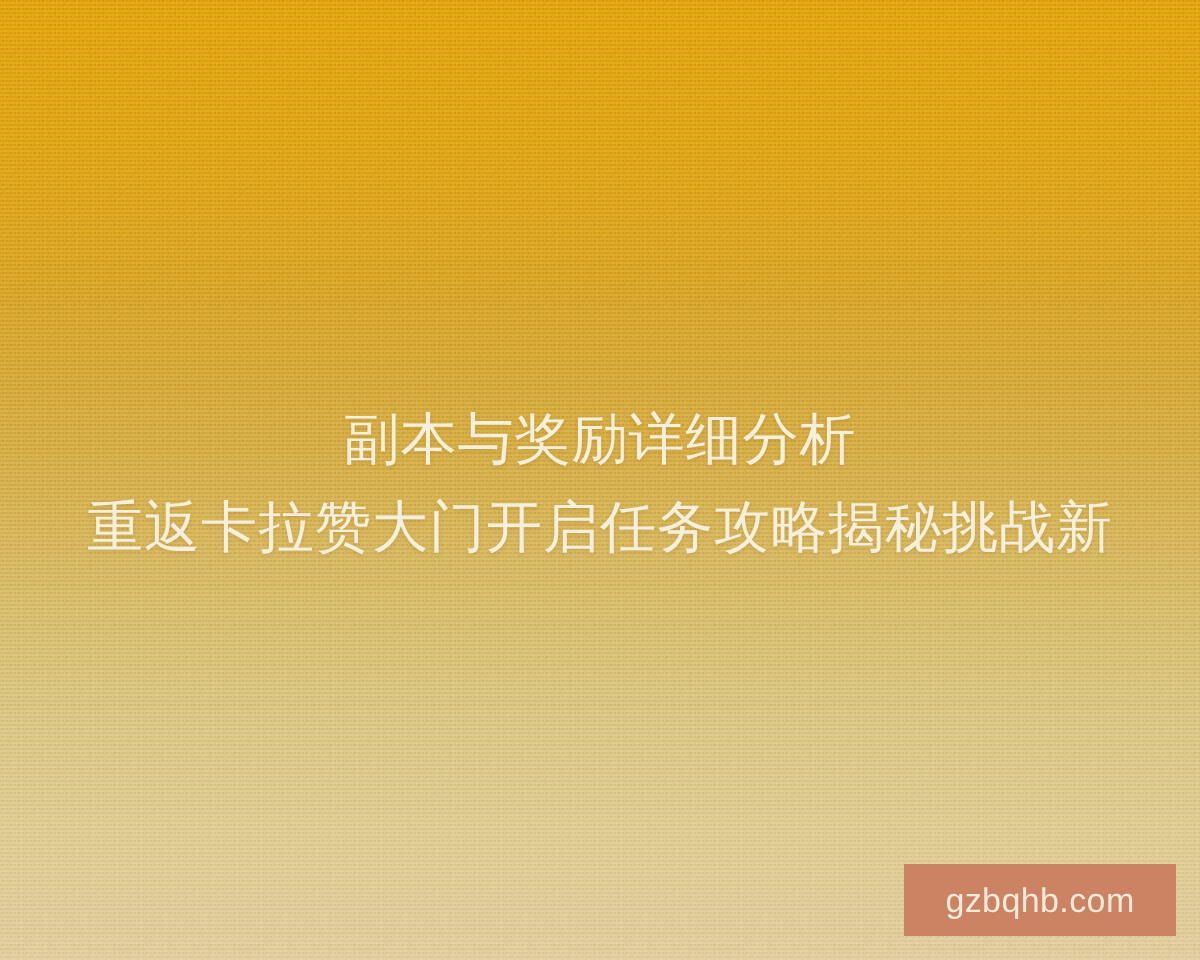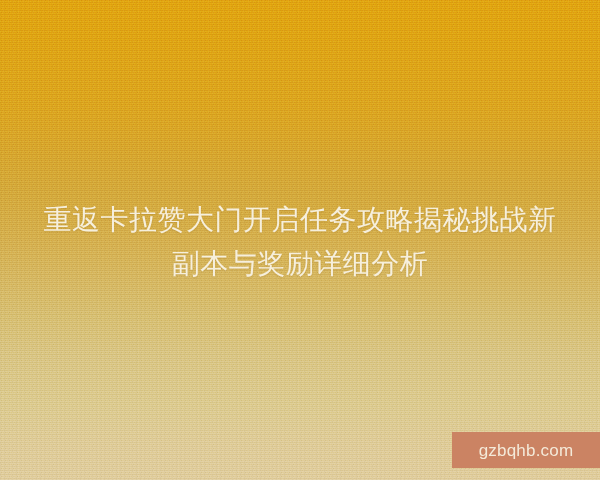--- a/index.html
+++ b/index.html
@@ -77,21 +77,21 @@
     letter-spacing: 0.5px;
     font-weight: 400;
     white-space: nowrap;
     text-shadow: 0 1px 2px rgba(120, 80, 10, 0.18);
   }
 
   #watermark {
     position: absolute;
     left: 452px;
     top: 432px;
-    width: 148px;
+    width: 136px;
     height: 36px;
     background: #cb8363;
     display: flex;
     align-items: center;
     justify-content: center;
     z-index: 4;
   }
 
   #watermark-text {
     color: #f4ead9;
@@ -103,21 +103,21 @@
 </style>
 </head>
 <body>
 
 <div id="poster">
 
   <div id="grain"></div>
   <div id="grain-fine"></div>
 
   <div id="title-block">
+    <span class="title-line">副本与奖励详细分析</span>
     <span class="title-line">重返卡拉赞大门开启任务攻略揭秘挑战新</span>
-    <span class="title-line">副本与奖励详细分析</span>
   </div>
 
   <div id="watermark">
     <span id="watermark-text">gzbqhb.com</span>
   </div>
 
 </div>
 
 </body></html>

